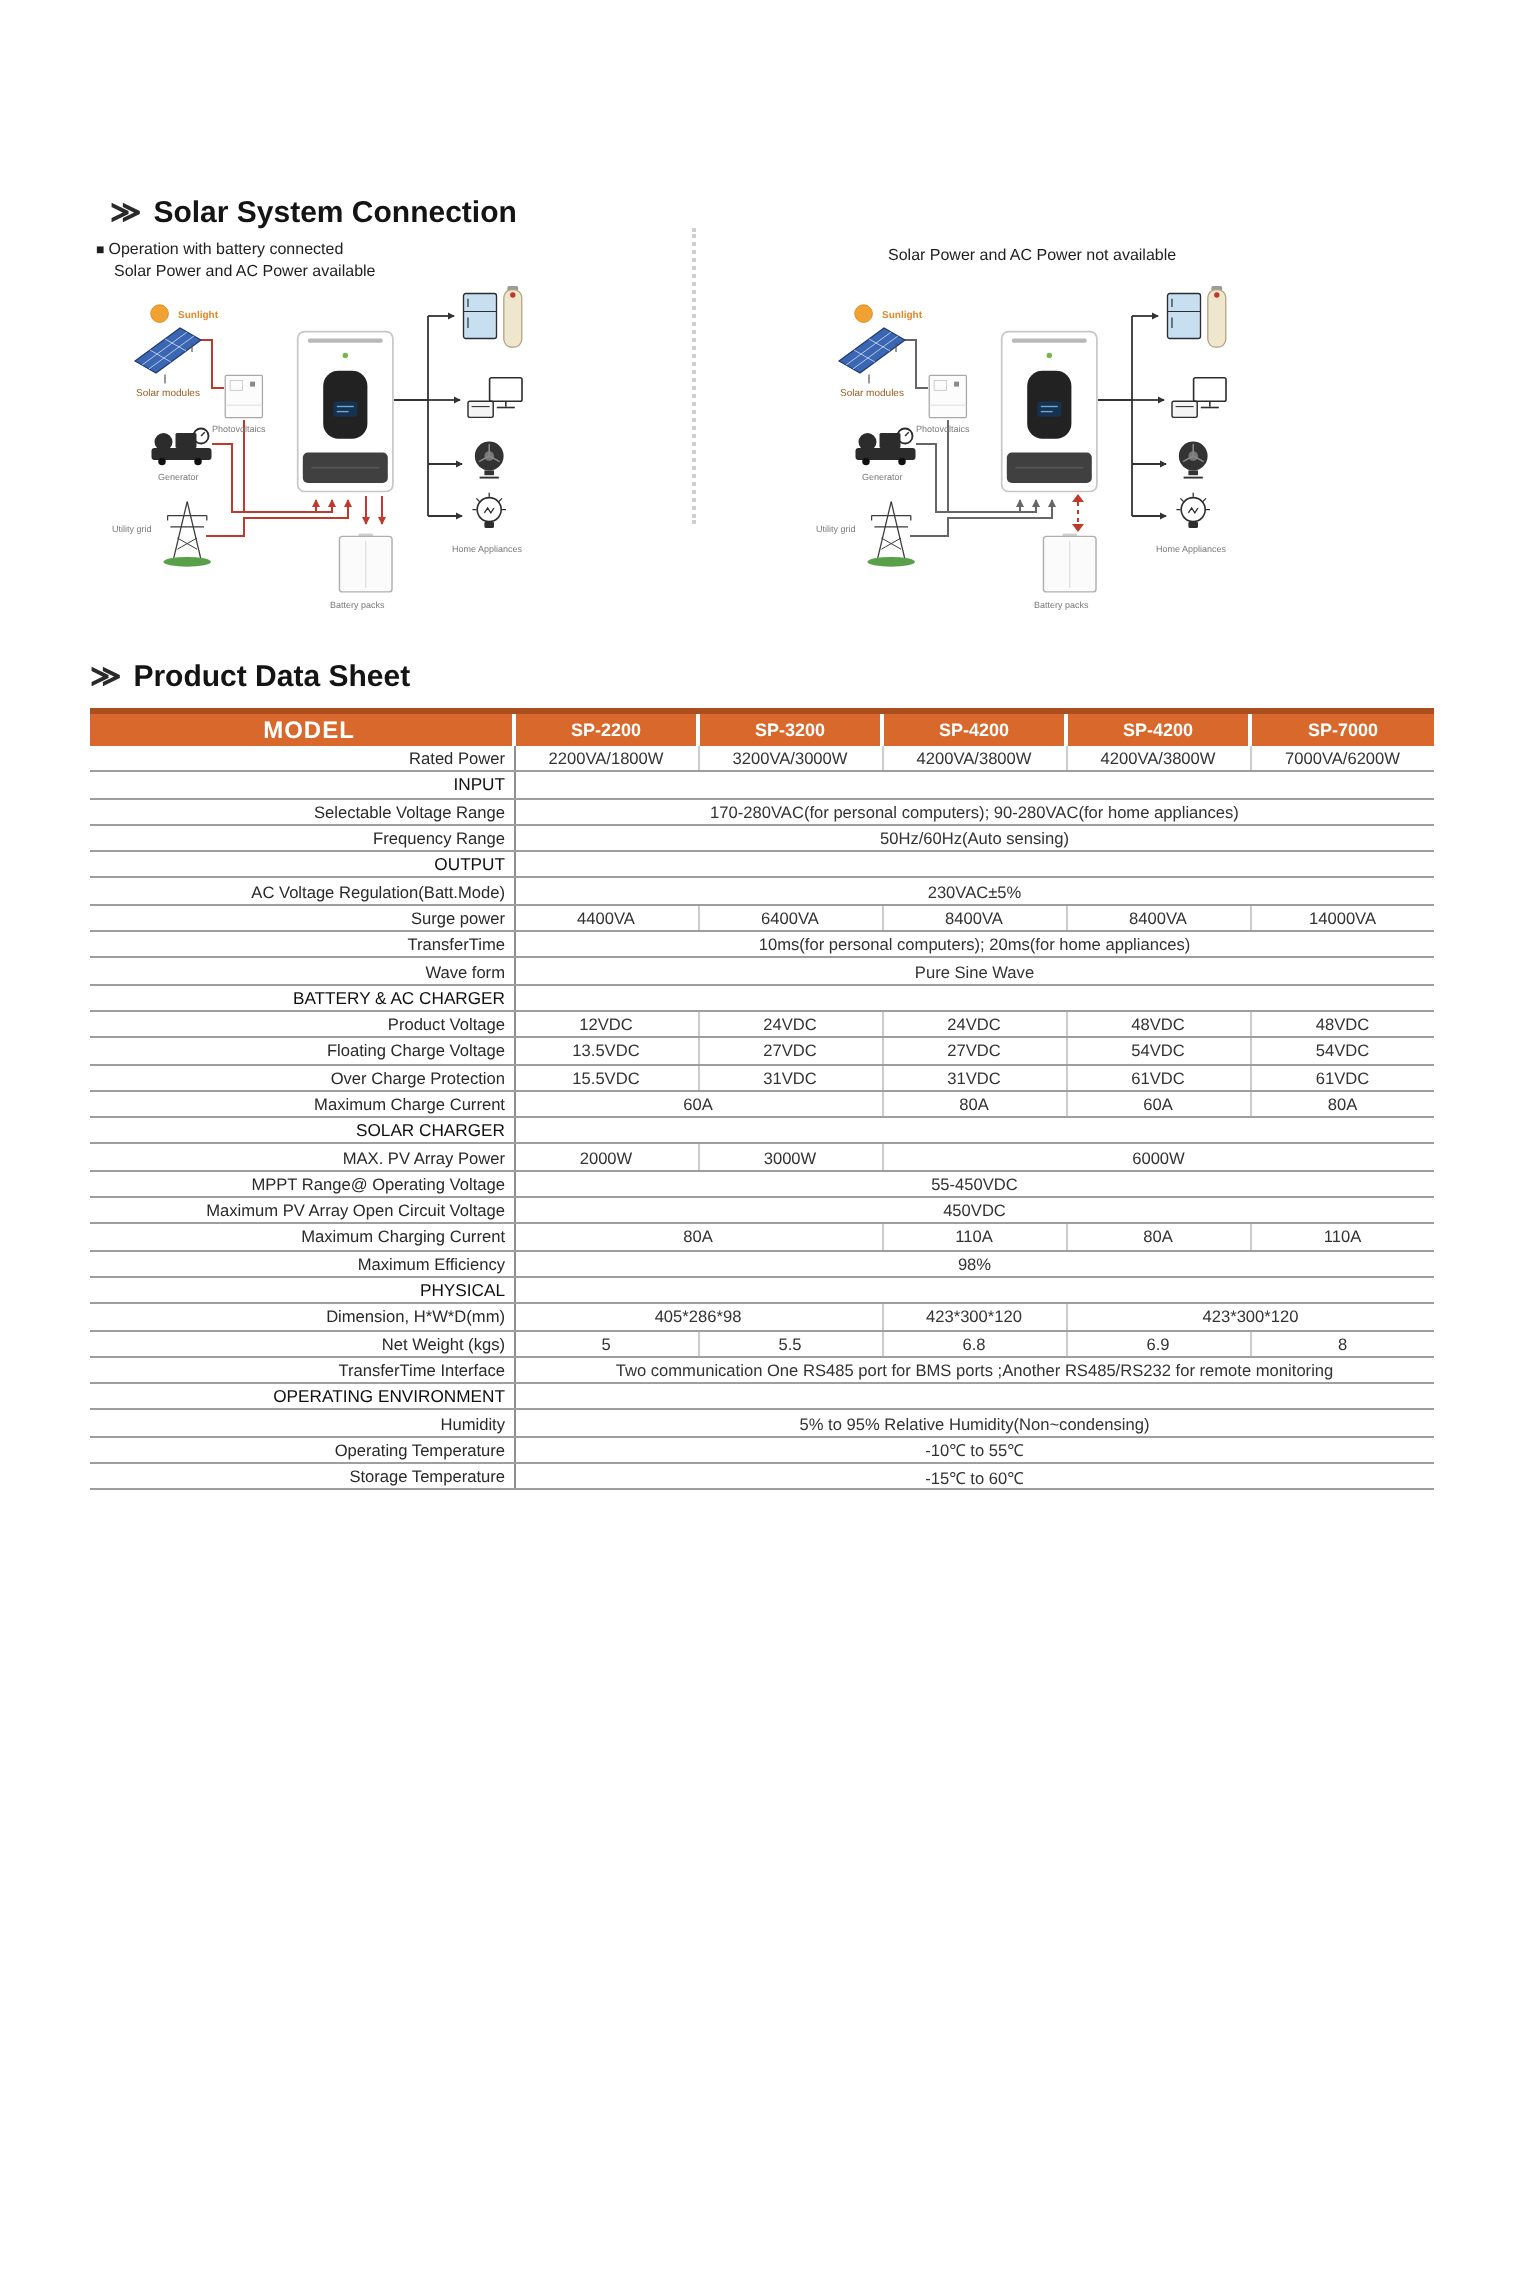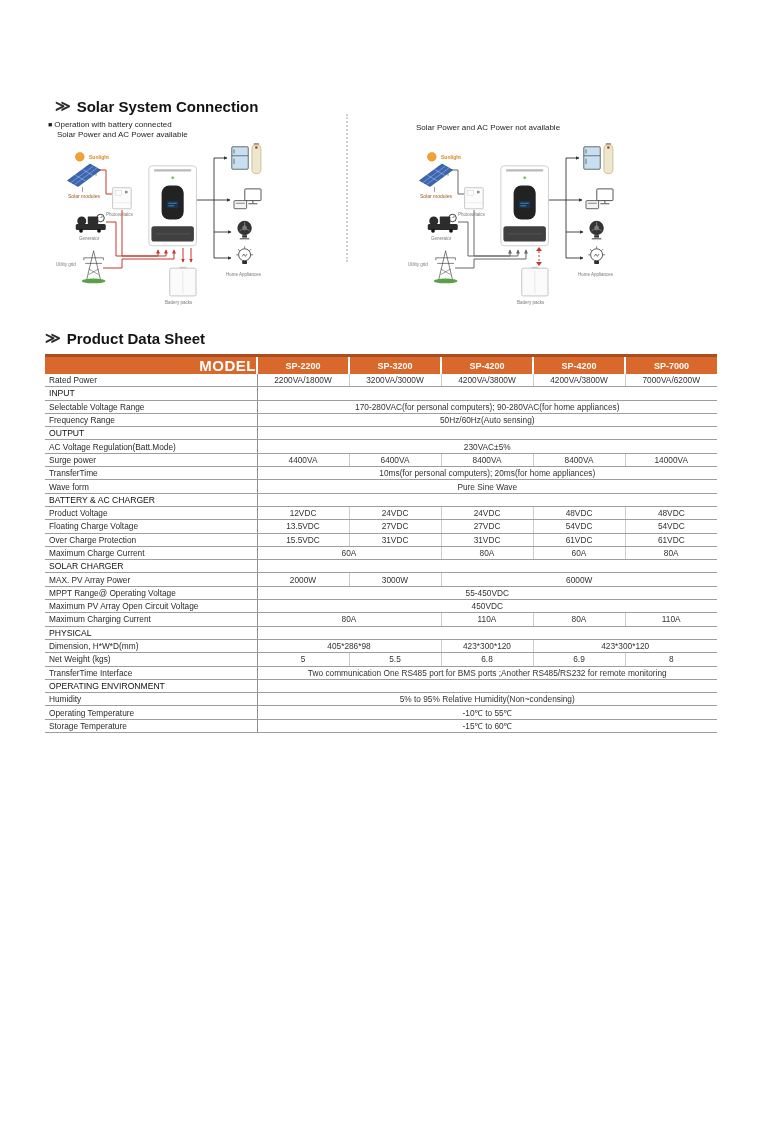--- a/index.html
+++ b/index.html
@@ -24,26 +24,26 @@
   .dlab{font-size:4.5px;fill:#7a7a7a;font-family:"Liberation Sans",sans-serif;}
   .dlab-o{font-size:5px;fill:#e08a28;font-weight:bold;}
   .dlab-b{font-size:5px;fill:#9a5a20;}
 
   
   .table-wrap{position:absolute;left:45px;top:354px;width:672px;}
   table.spec{border-collapse:collapse;width:672px;table-layout:fixed;}
   table.spec th{background:#d8682b;color:#ffffff;font-size:9px;font-weight:bold;
                 height:16px;border-left:2px solid #fff;border-top:3px solid #aa4e20;
                 text-align:center;padding:0;}
-  table.spec th.model{text-align:right;padding-left:8px;font-size:15px;border-left:none;
+  table.spec th.model{text-align:center;padding-left:8px;font-size:12px;border-left:none;
                 letter-spacing:0.5px;}
   table.spec td{height:12.3px;font-size:8.3px;color:#333;
                 border-bottom:1px solid #9e9e9e;padding:0 4px;white-space:nowrap;
                 overflow:hidden;}
-  table.spec td.label{text-align:left;border-right:1px solid #8f8f8f;color:#2a2a2a;}
+  table.spec td.label{text-align:right;border-right:1px solid #8f8f8f;color:#2a2a2a;}
   table.spec td.val{text-align:center;border-left:1px solid #cccccc;}
   table.spec td.val:first-of-type{border-left:none;}
   table.spec tr.section td{font-weight:normal;color:#101010;font-size:8.6px;}
 </style>
 </head>
 <body>
 
 <div class="page">
 
   <svg width="0" height="0" style="position:absolute">
@@ -146,21 +146,21 @@
     <span class="chev">≫</span>
     <span>Solar System Connection</span>
   </div>
 
   <div class="cap" style="left:48px;top:120px;">
     <div>
       <span class="bullet">■</span><span>Operation with battery connected</span>
     </div>
     <div class="line2">Solar Power and AC Power available</div>
   </div>
-  <div class="cap" style="left:416px;top:123px;">Solar Power and AC Power not available</div>
+  <div class="cap" style="left:444px;top:123px;">Solar Power and AC Power not available</div>
 
   <div class="divider"></div>
 
   <svg class="diag" style="left:48px;top:138px;" width="240" height="172" viewBox="0 0 240 172">
     <defs>
       <marker id="aR1" markerWidth="5" markerHeight="5" refX="3.5" refY="2" orient="auto">
           <path d="M0,0L4,2L0,4Z" fill="#c0392b"></path>
         </marker>
       <marker id="aK1" markerWidth="5" markerHeight="5" refX="3.5" refY="2" orient="auto">
           <path d="M0,0L4,2L0,4Z" fill="#333"></path>
@@ -377,20 +377,24 @@
             <td class="label">Maximum PV Array Open Circuit Voltage</td>
             <td colspan="5" class="val">450VDC</td>
           </tr>
           <tr>
             <td class="label">Maximum Charging Current</td>
             <td colspan="2" class="val">80A</td>
             <td colspan="1" class="val">110A</td>
             <td colspan="1" class="val">80A</td>
             <td colspan="1" class="val">110A</td>
           </tr>
+          <tr>
+            <td class="label">Maximum Efficiency</td>
+            <td colspan="5" class="val">98%</td>
+          </tr>
           <tr class="section">
             <td class="label sec">PHYSICAL</td>
             <td colspan="5"></td>
           </tr>
           <tr>
             <td class="label">Dimension, H*W*D(mm)</td>
             <td colspan="2" class="val">405*286*98</td>
             <td colspan="1" class="val">423*300*120</td>
             <td colspan="2" class="val">423*300*120</td>
           </tr>

